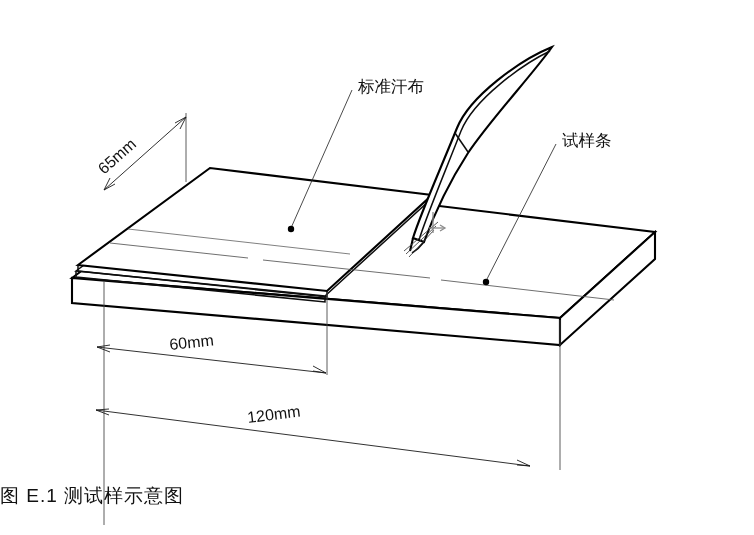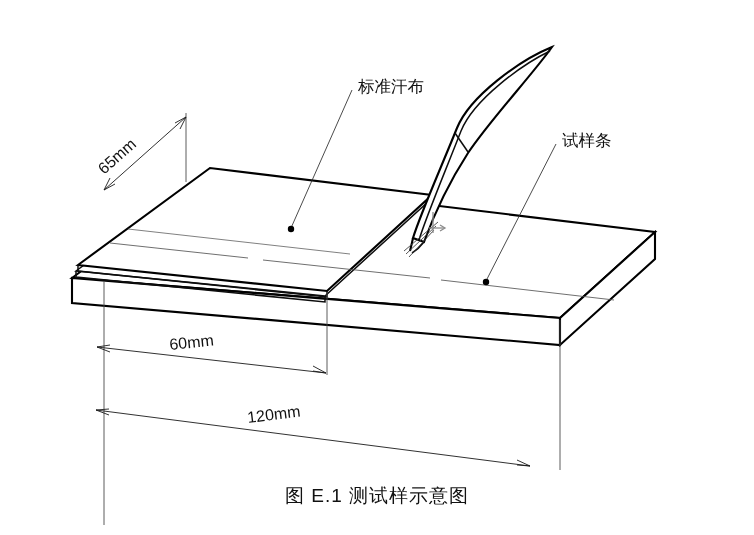--- a/index.html
+++ b/index.html
@@ -90,21 +90,20 @@
     font-family: "Liberation Sans", sans-serif;
     fill: #111111;
     font-size: 16px;
     white-space: pre;
   }
   #caption-row {
     position: absolute;
     left: 0;
     top: 483px;
     width: 754px;
-    text-align: center;
   }
   #caption-row .caption-text {
     font-family: "Liberation Sans", sans-serif;
     font-size: 19px;
     color: #111111;
     letter-spacing: 1px;
   }
 </style>
 </head>
 <body>

